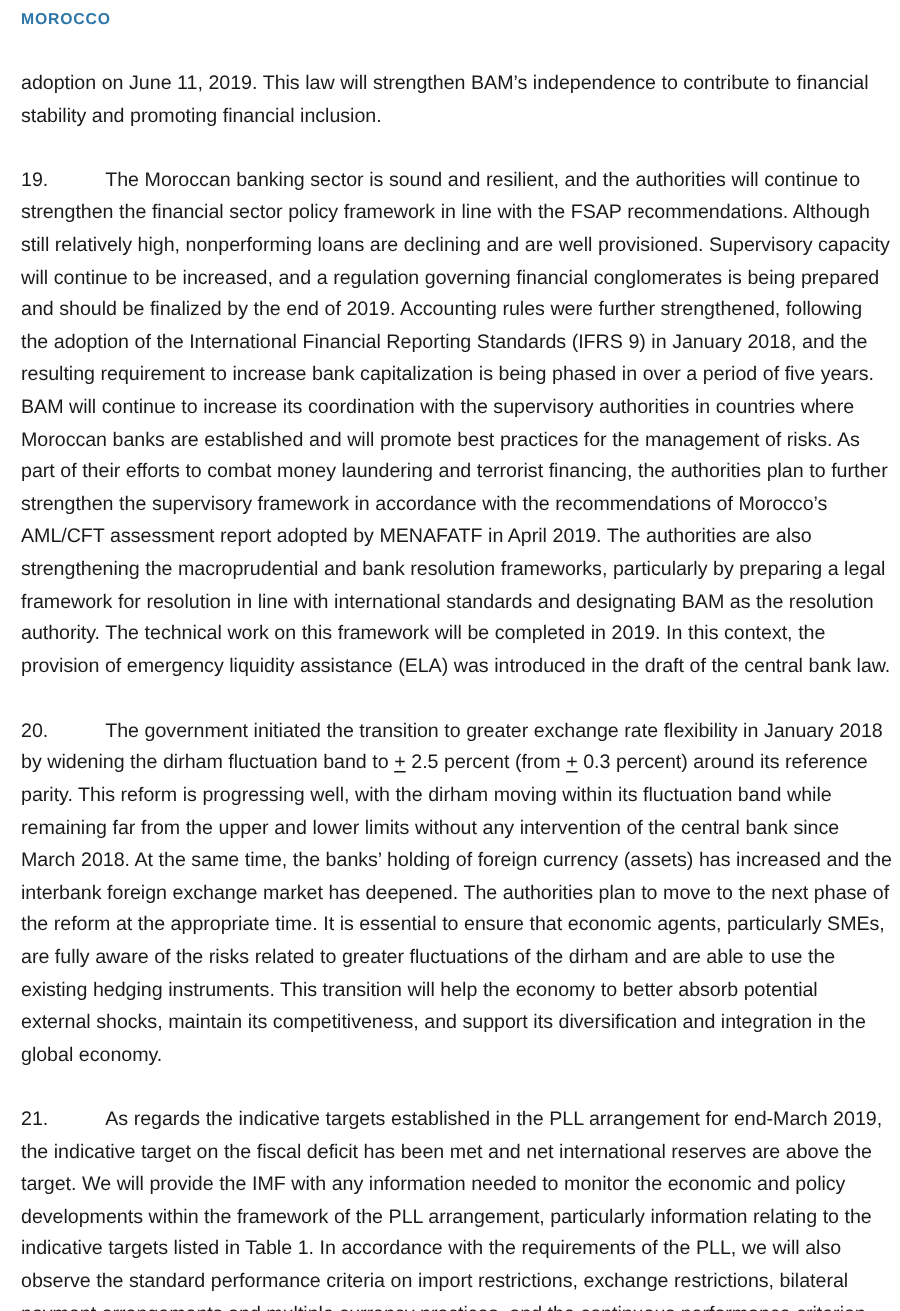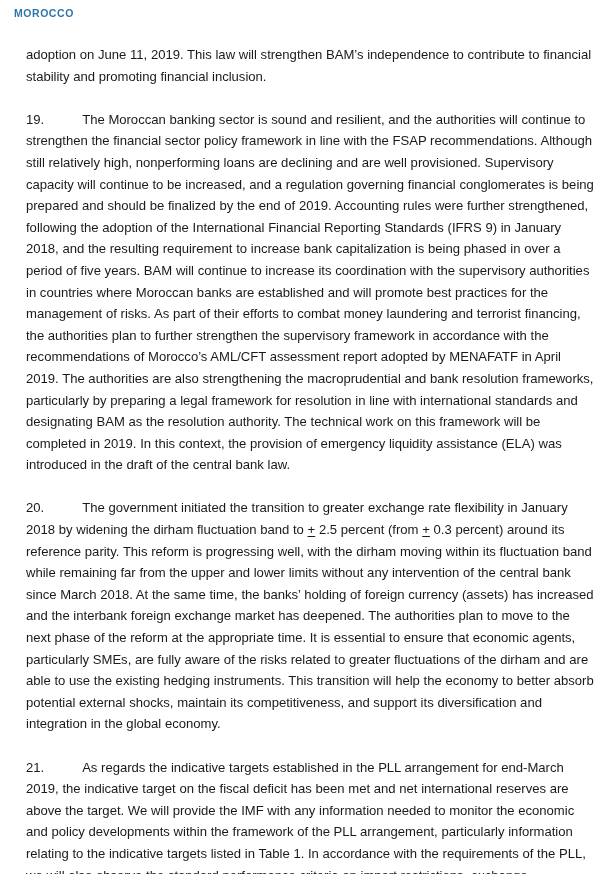--- a/index.html
+++ b/index.html
@@ -42,21 +42,21 @@
 
   
   .body-col {
     position: absolute;
     top: 44px;
     left: 14px;
     width: 581px;
   }
 
   p.para {
-    margin: 0 0 0 12px;
+    margin: 0 0 0 0;
     font-size: 13.1px;
     line-height: 21.6px;
     text-align: left;
     color: #1a1a1a;
     letter-spacing: -0.02px;
     word-spacing: 0.1px;
   }
 
   
   .blockgap {

